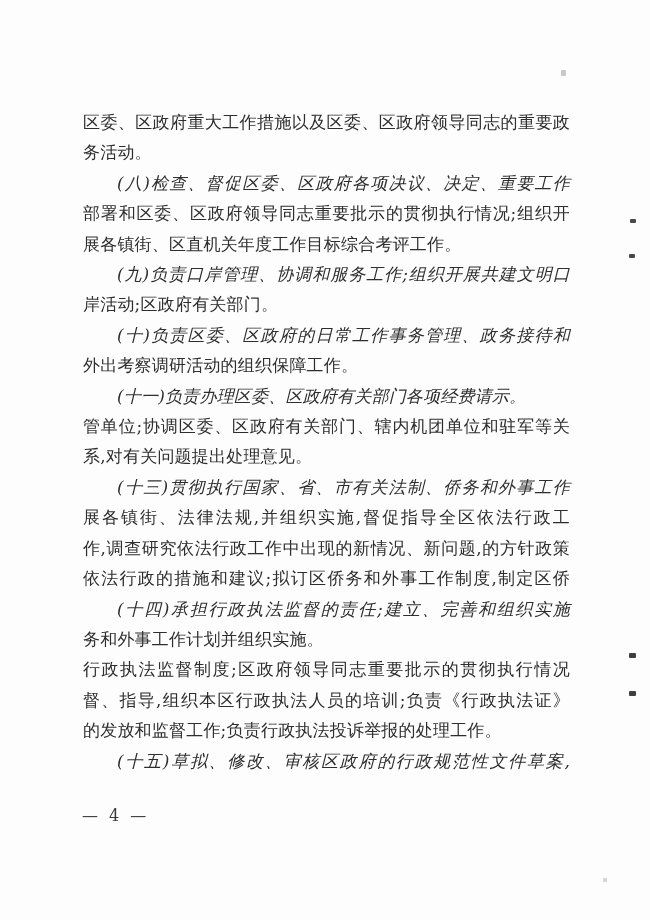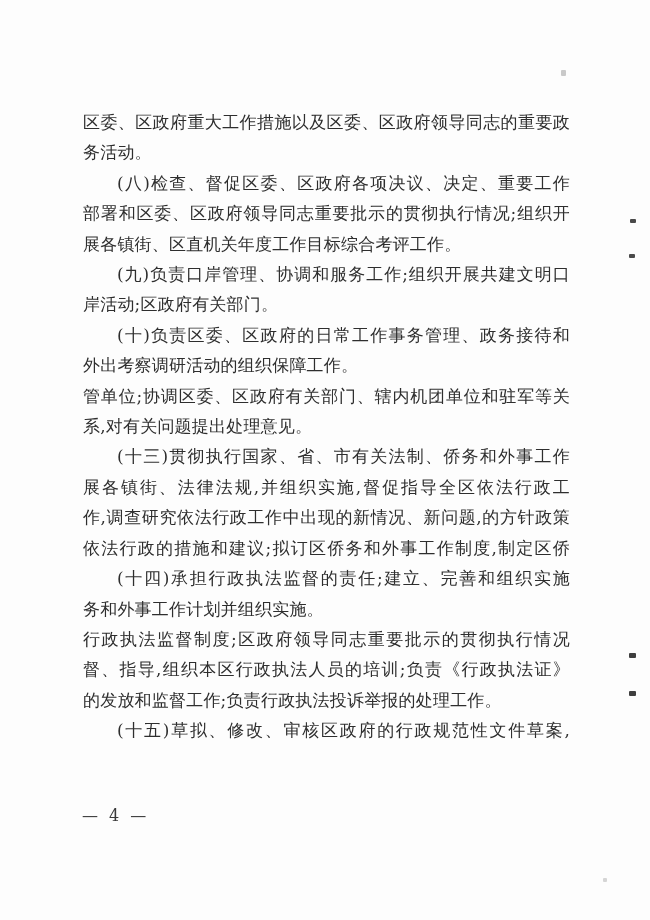--- a/index.html
+++ b/index.html
@@ -28,20 +28,21 @@
   .text-line {
     text-align: justify;
     text-justify: inter-character;
     min-height: 30.4px;
   }
   .text-line.fill {
     text-align-last: justify;
   }
   .text-line.indent {
     text-indent: 2em;
+    font-style: italic;
   }
   .page-number {
     position: absolute;
     left: 82px;
     top: 806px;
     font-size: 16px;
     color: #3a3a3a;
     letter-spacing: 3px;
     white-space: nowrap;
   }
@@ -57,20 +58,21 @@
   <div class="text-block">
       <div class="text-line fill">区委、区政府重大工作措施以及区委、区政府领导同志的重要政</div>
       <div class="text-line">务活动。</div>
       <div class="text-line indent fill">(八)检查、督促区委、区政府各项决议、决定、重要工作</div>
       <div class="text-line fill">部署和区委、区政府领导同志重要批示的贯彻执行情况;组织开</div>
       <div class="text-line">展各镇街、区直机关年度工作目标综合考评工作。</div>
       <div class="text-line indent fill">(九)负责口岸管理、协调和服务工作;组织开展共建文明口</div>
       <div class="text-line">岸活动;区政府有关部门。</div>
       <div class="text-line indent fill">(十)负责区委、区政府的日常工作事务管理、政务接待和</div>
       <div class="text-line">外出考察调研活动的组织保障工作。</div>
+      <div class="text-line indent">(十一)负责办理区委、区政府有关部门各项经费请示。</div>
       <div class="text-line fill">管单位;协调区委、区政府有关部门、辖内机团单位和驻军等关</div>
       <div class="text-line">系,对有关问题提出处理意见。</div>
       <div class="text-line indent fill">(十三)贯彻执行国家、省、市有关法制、侨务和外事工作</div>
       <div class="text-line fill">展各镇街、法律法规,并组织实施,督促指导全区依法行政工</div>
       <div class="text-line fill">作,调查研究依法行政工作中出现的新情况、新问题,的方针政策</div>
       <div class="text-line fill">依法行政的措施和建议;拟订区侨务和外事工作制度,制定区侨</div>
       <div class="text-line indent fill">(十四)承担行政执法监督的责任;建立、完善和组织实施</div>
       <div class="text-line">务和外事工作计划并组织实施。</div>
       <div class="text-line fill">行政执法监督制度;区政府领导同志重要批示的贯彻执行情况</div>
       <div class="text-line fill">督、指导,组织本区行政执法人员的培训;负责《行政执法证》</div>

